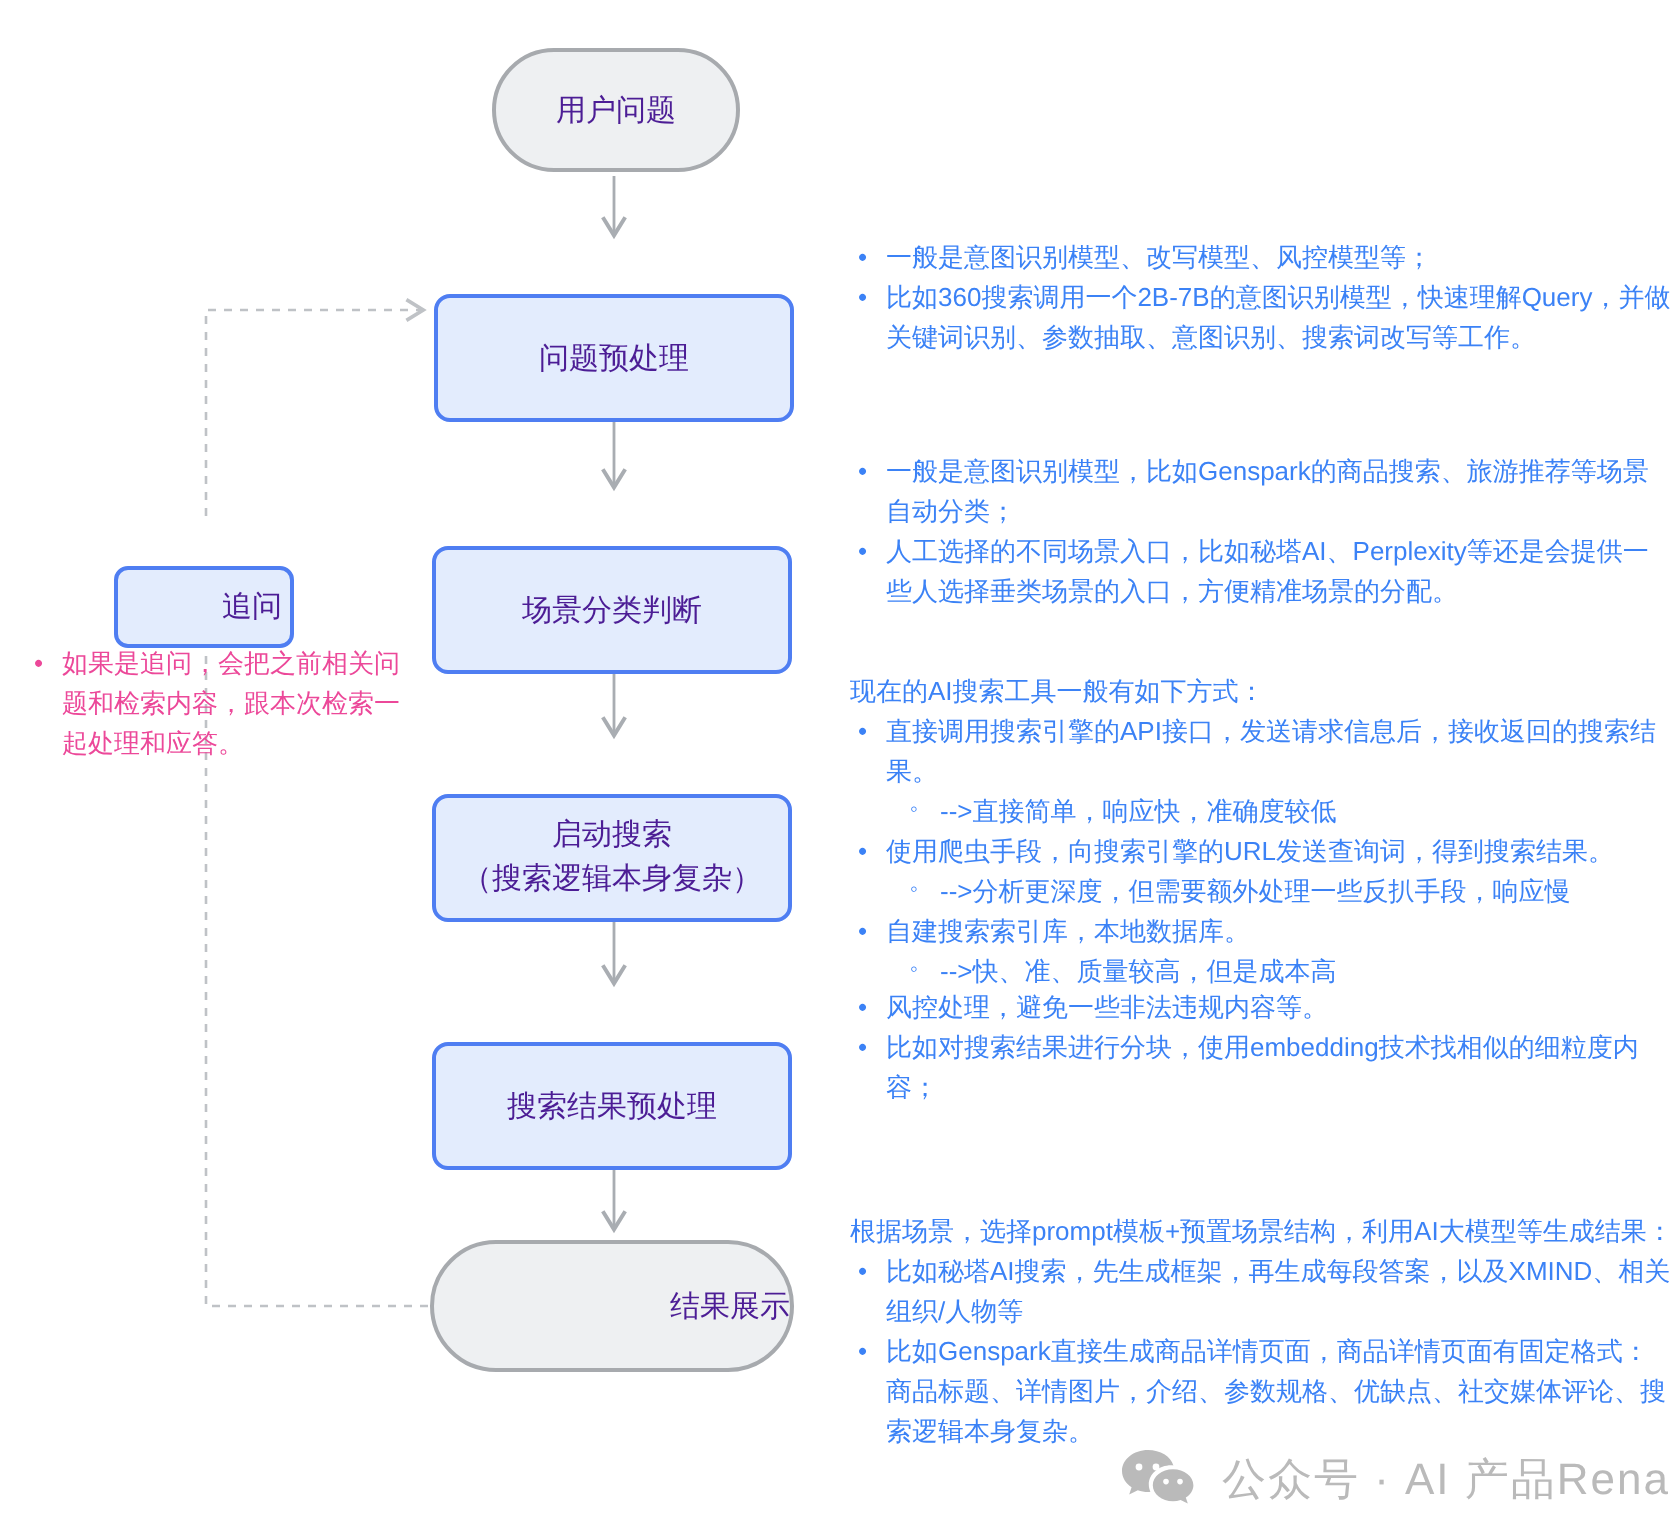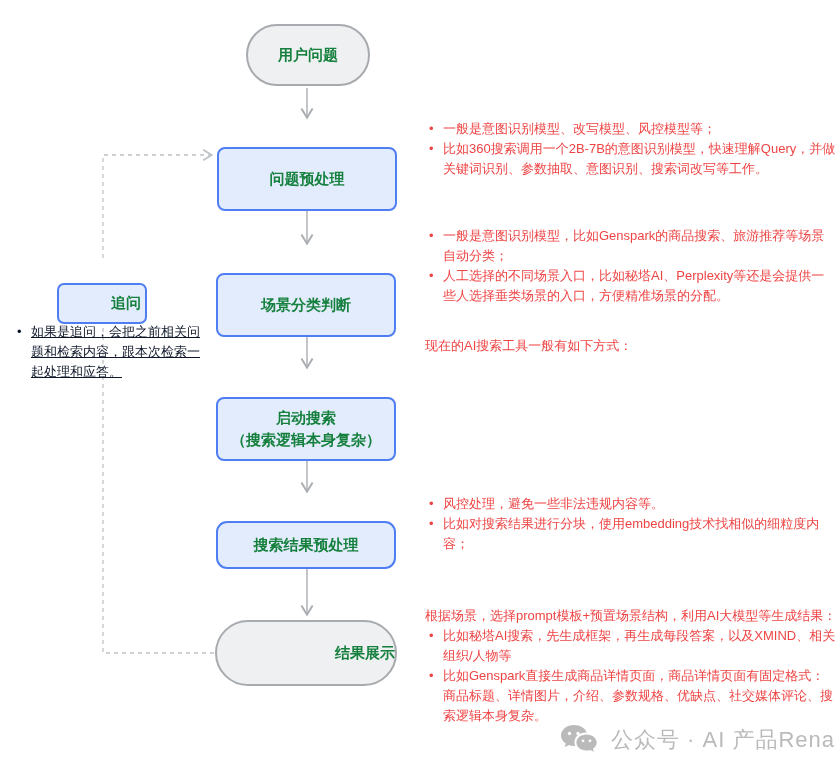--- a/index.html
+++ b/index.html
@@ -4,50 +4,50 @@
 <style>
   html,body{margin:0;padding:0;background:#ffffff;}
   body{font-family:"Liberation Sans","DejaVu Sans",sans-serif;}
   #stage{position:relative;width:839px;height:761px;background:#ffffff;overflow:hidden;}
 
   
   #wires{position:absolute;left:0;top:0;z-index:1;pointer-events:none;}
 
   
   .node{position:absolute;z-index:2;display:flex;flex-direction:column;align-items:center;
-        justify-content:center;text-align:center;font-size:15px;color:#15803d;box-sizing:border-box;font-weight:bold;}
+        justify-content:center;text-align:center;font-size:15px;color:#4c1d95;box-sizing:border-box;}
   .node .sub{font-size:15px;}
   .blue{background:#e3ecfd;border:2px solid #4f7ef2;border-radius:8px;margin-top:24px;}
   .stadium{background:#eef0f2;border:2px solid #a7aaae;border-radius:34px;}
 
   #n-user{left:246px;top:24px;width:124px;height:62px;}
   #n-preprocess{left:217px;top:123px;width:180px;height:64px;}
   #n-scene{left:216px;top:249px;width:180px;height:64px;}
   #n-search{left:216px;top:373px;width:180px;height:64px;line-height:1.45;}
-  #n-resultpre{left:216px;top:497px;width:180px;height:48px;border-radius:11px;}
+  #n-resultpre{left:216px;top:497px;width:180px;height:64px;}
   #n-display{left:215px;top:620px;width:182px;height:66px;align-items:flex-end;}
   #n-followup{left:57px;top:259px;width:90px;height:41px;border-radius:7px;padding-left:48px;}
 
   
-  .ann{position:absolute;left:425px;width:412px;z-index:2;font-size:13px;line-height:20px;color:#ef4444;}
+  .ann{position:absolute;left:425px;width:412px;z-index:2;font-size:13px;line-height:20px;color:#3b82f6;}
   .ann ul{margin:0;padding:0;list-style:none;}
   .ann li{position:relative;padding-left:18px;}
   .ann li.b1::before{content:"\2022";position:absolute;left:4px;top:0;}
   .ann li.b2{padding-left:45px;}
   .ann li.b2::before{content:"\25E6";position:absolute;left:30px;top:-1px;font-size:11px;}
   .ann .intro{padding-left:0;}
   #ann1{top:119px;}
   #ann2{top:226px;}
   #ann3{top:336px;}
   #ann4{top:494px;}
   #ann5{top:606px;}
 
   
   #left-note{position:absolute;left:14px;top:322px;width:198px;z-index:2;
-             font-size:13px;line-height:20px;color:#0f172a;text-decoration:underline;}
+             font-size:13px;line-height:20px;color:#ec4899;}
   #left-note ul{margin:0;padding:0;list-style:none;}
   #left-note li{position:relative;padding-left:17px;}
   #left-note li::before{content:"\2022";position:absolute;left:3px;top:0;}
 
   
   #watermark{position:absolute;right:4px;bottom:4px;z-index:3;display:flex;align-items:center;
              gap:9px;color:#bababa;font-size:22px;letter-spacing:1px;}
   #watermark svg{display:block;}
 </style>
 </head>
@@ -119,20 +119,28 @@
 
   <div id="ann2" class="ann">
     <ul>
       <li class="b1">一般是意图识别模型，比如Genspark的商品搜索、旅游推荐等场景自动分类；</li>
       <li class="b1">人工选择的不同场景入口，比如秘塔AI、Perplexity等还是会提供一些人选择垂类场景的入口，方便精准场景的分配。</li>
     </ul>
   </div>
 
   <div id="ann3" class="ann">
     <div class="intro">现在的AI搜索工具一般有如下方式：</div>
+    <ul>
+      <li class="b1">直接调用搜索引擎的API接口，发送请求信息后，接收返回的搜索结果。</li>
+      <li class="b2">--&gt;直接简单，响应快，准确度较低</li>
+      <li class="b1">使用爬虫手段，向搜索引擎的URL发送查询词，得到搜索结果。</li>
+      <li class="b2">--&gt;分析更深度，但需要额外处理一些反扒手段，响应慢</li>
+      <li class="b1">自建搜索索引库，本地数据库。</li>
+      <li class="b2">--&gt;快、准、质量较高，但是成本高</li>
+    </ul>
   </div>
 
   <div id="ann4" class="ann">
     <ul>
       <li class="b1">风控处理，避免一些非法违规内容等。</li>
       <li class="b1">比如对搜索结果进行分块，使用embedding技术找相似的细粒度内容；</li>
     </ul>
   </div>
 
   <div id="ann5" class="ann">

